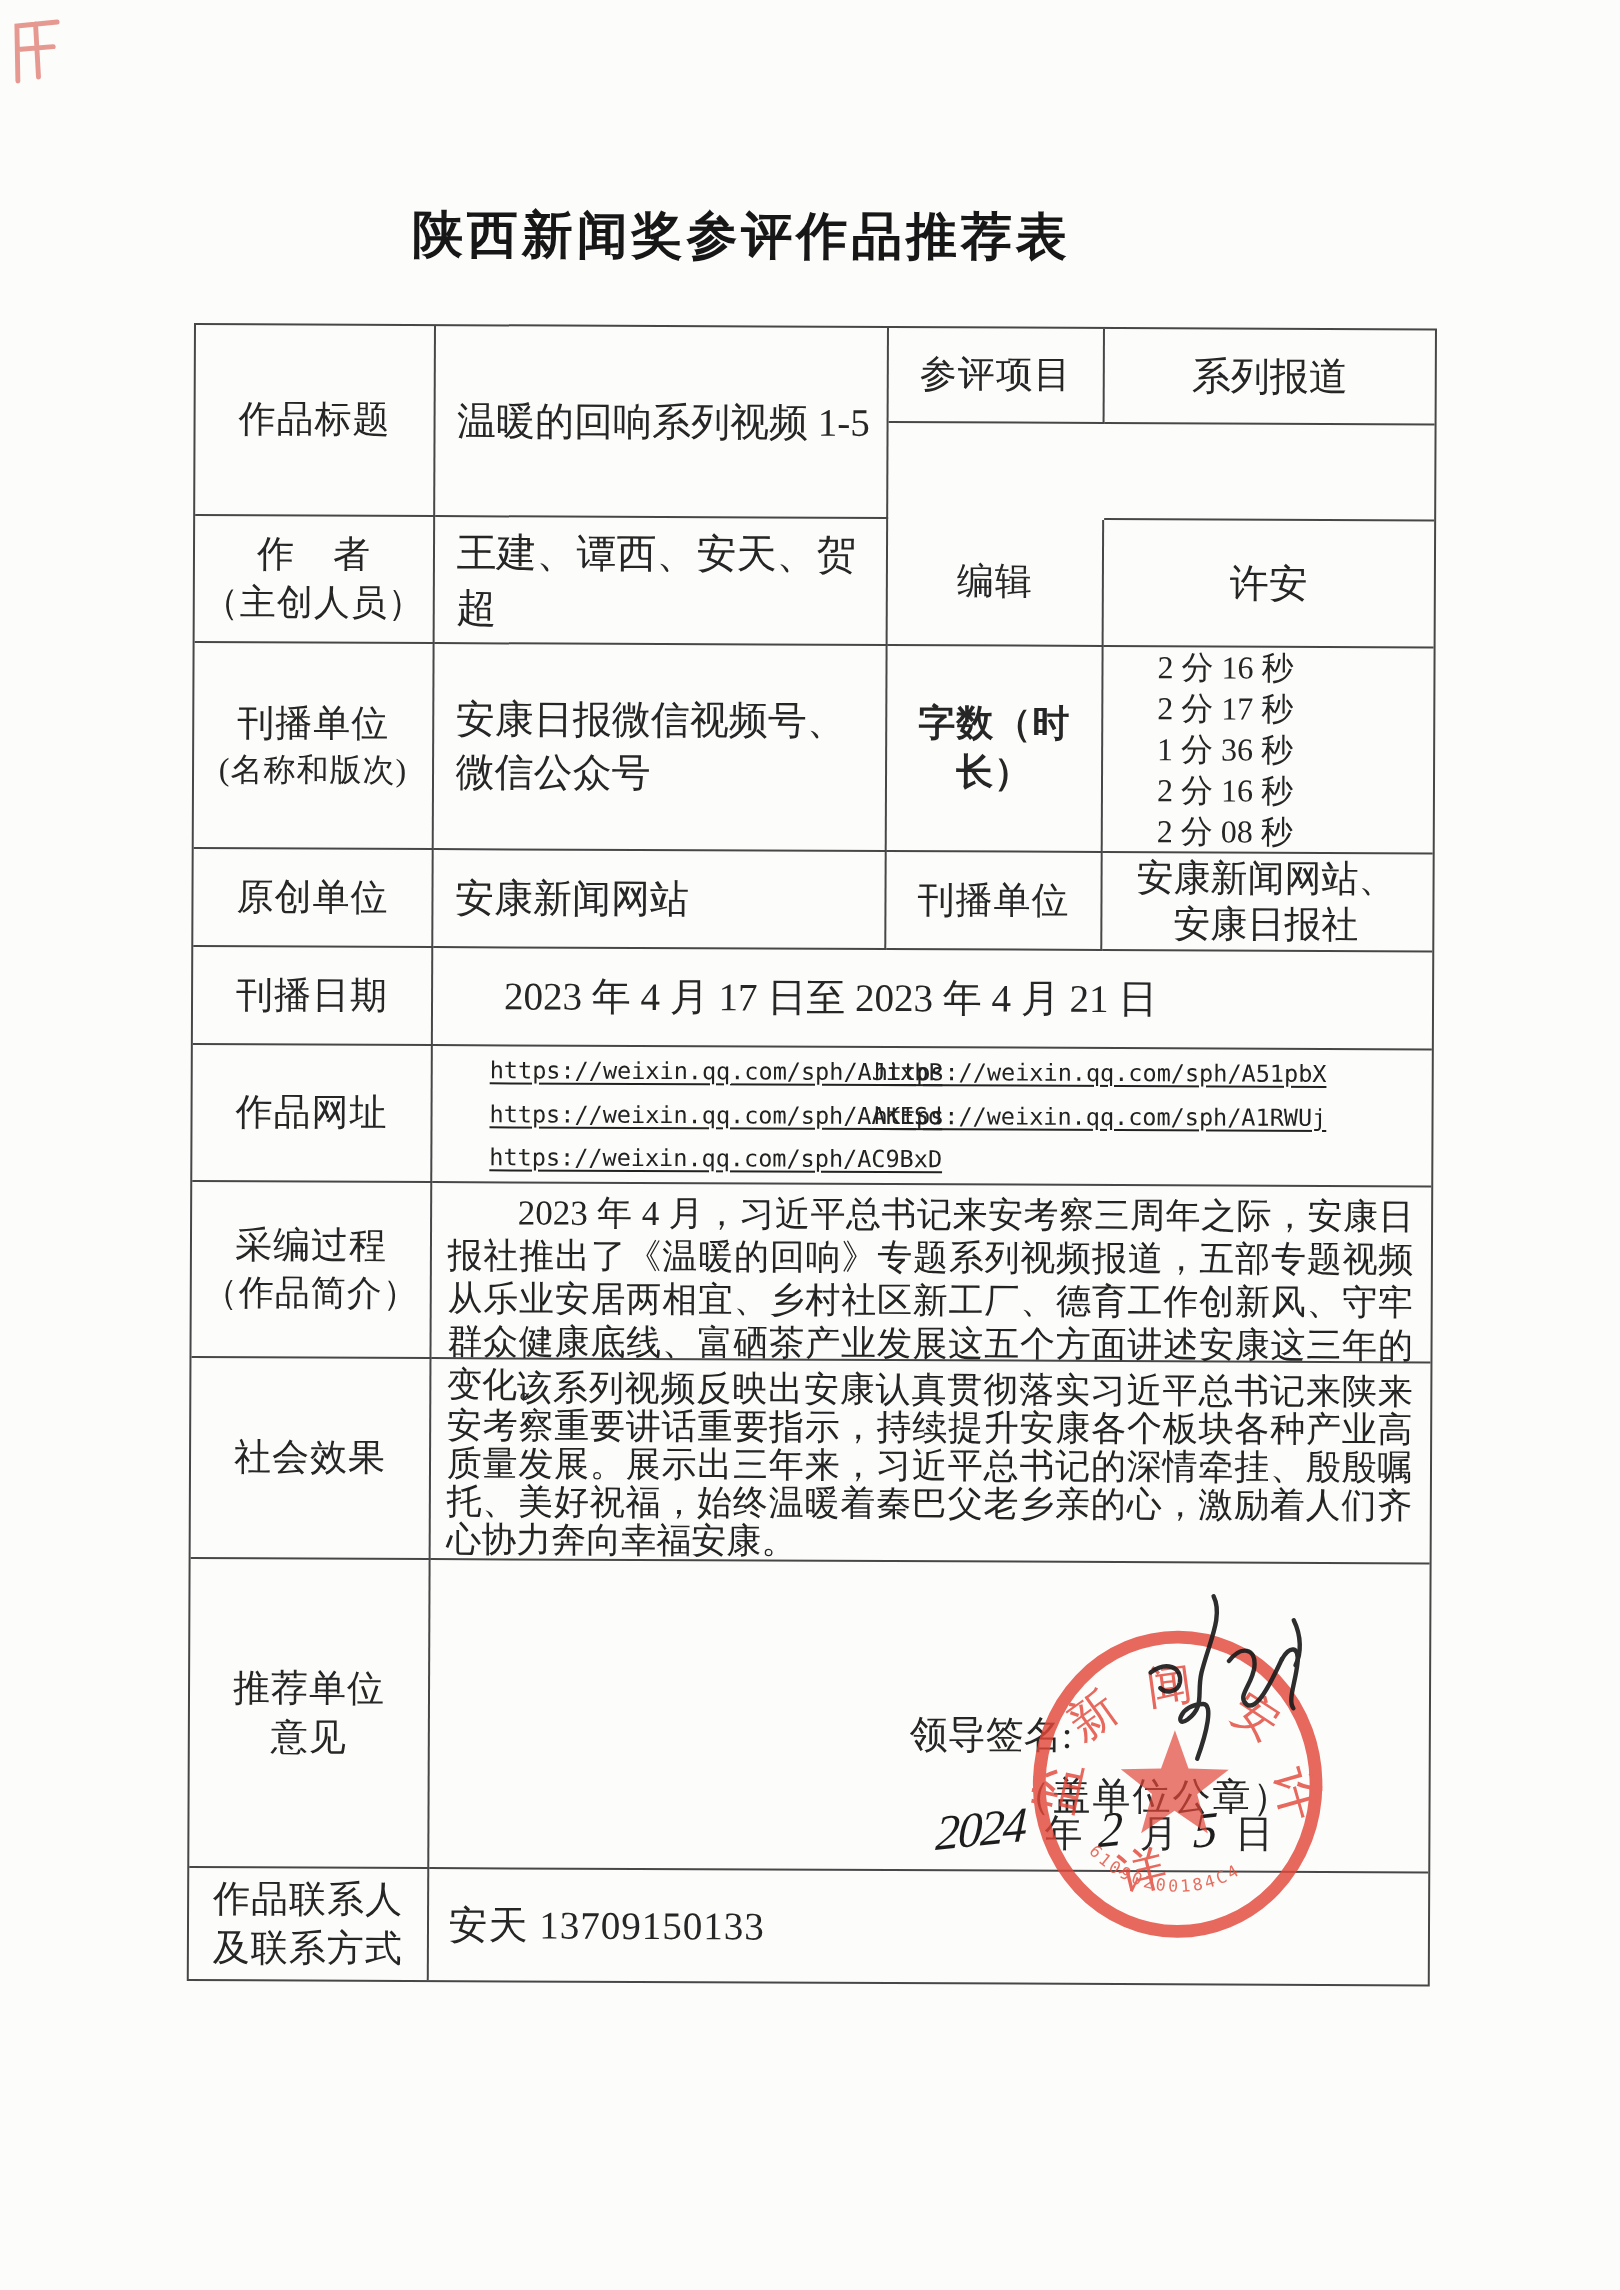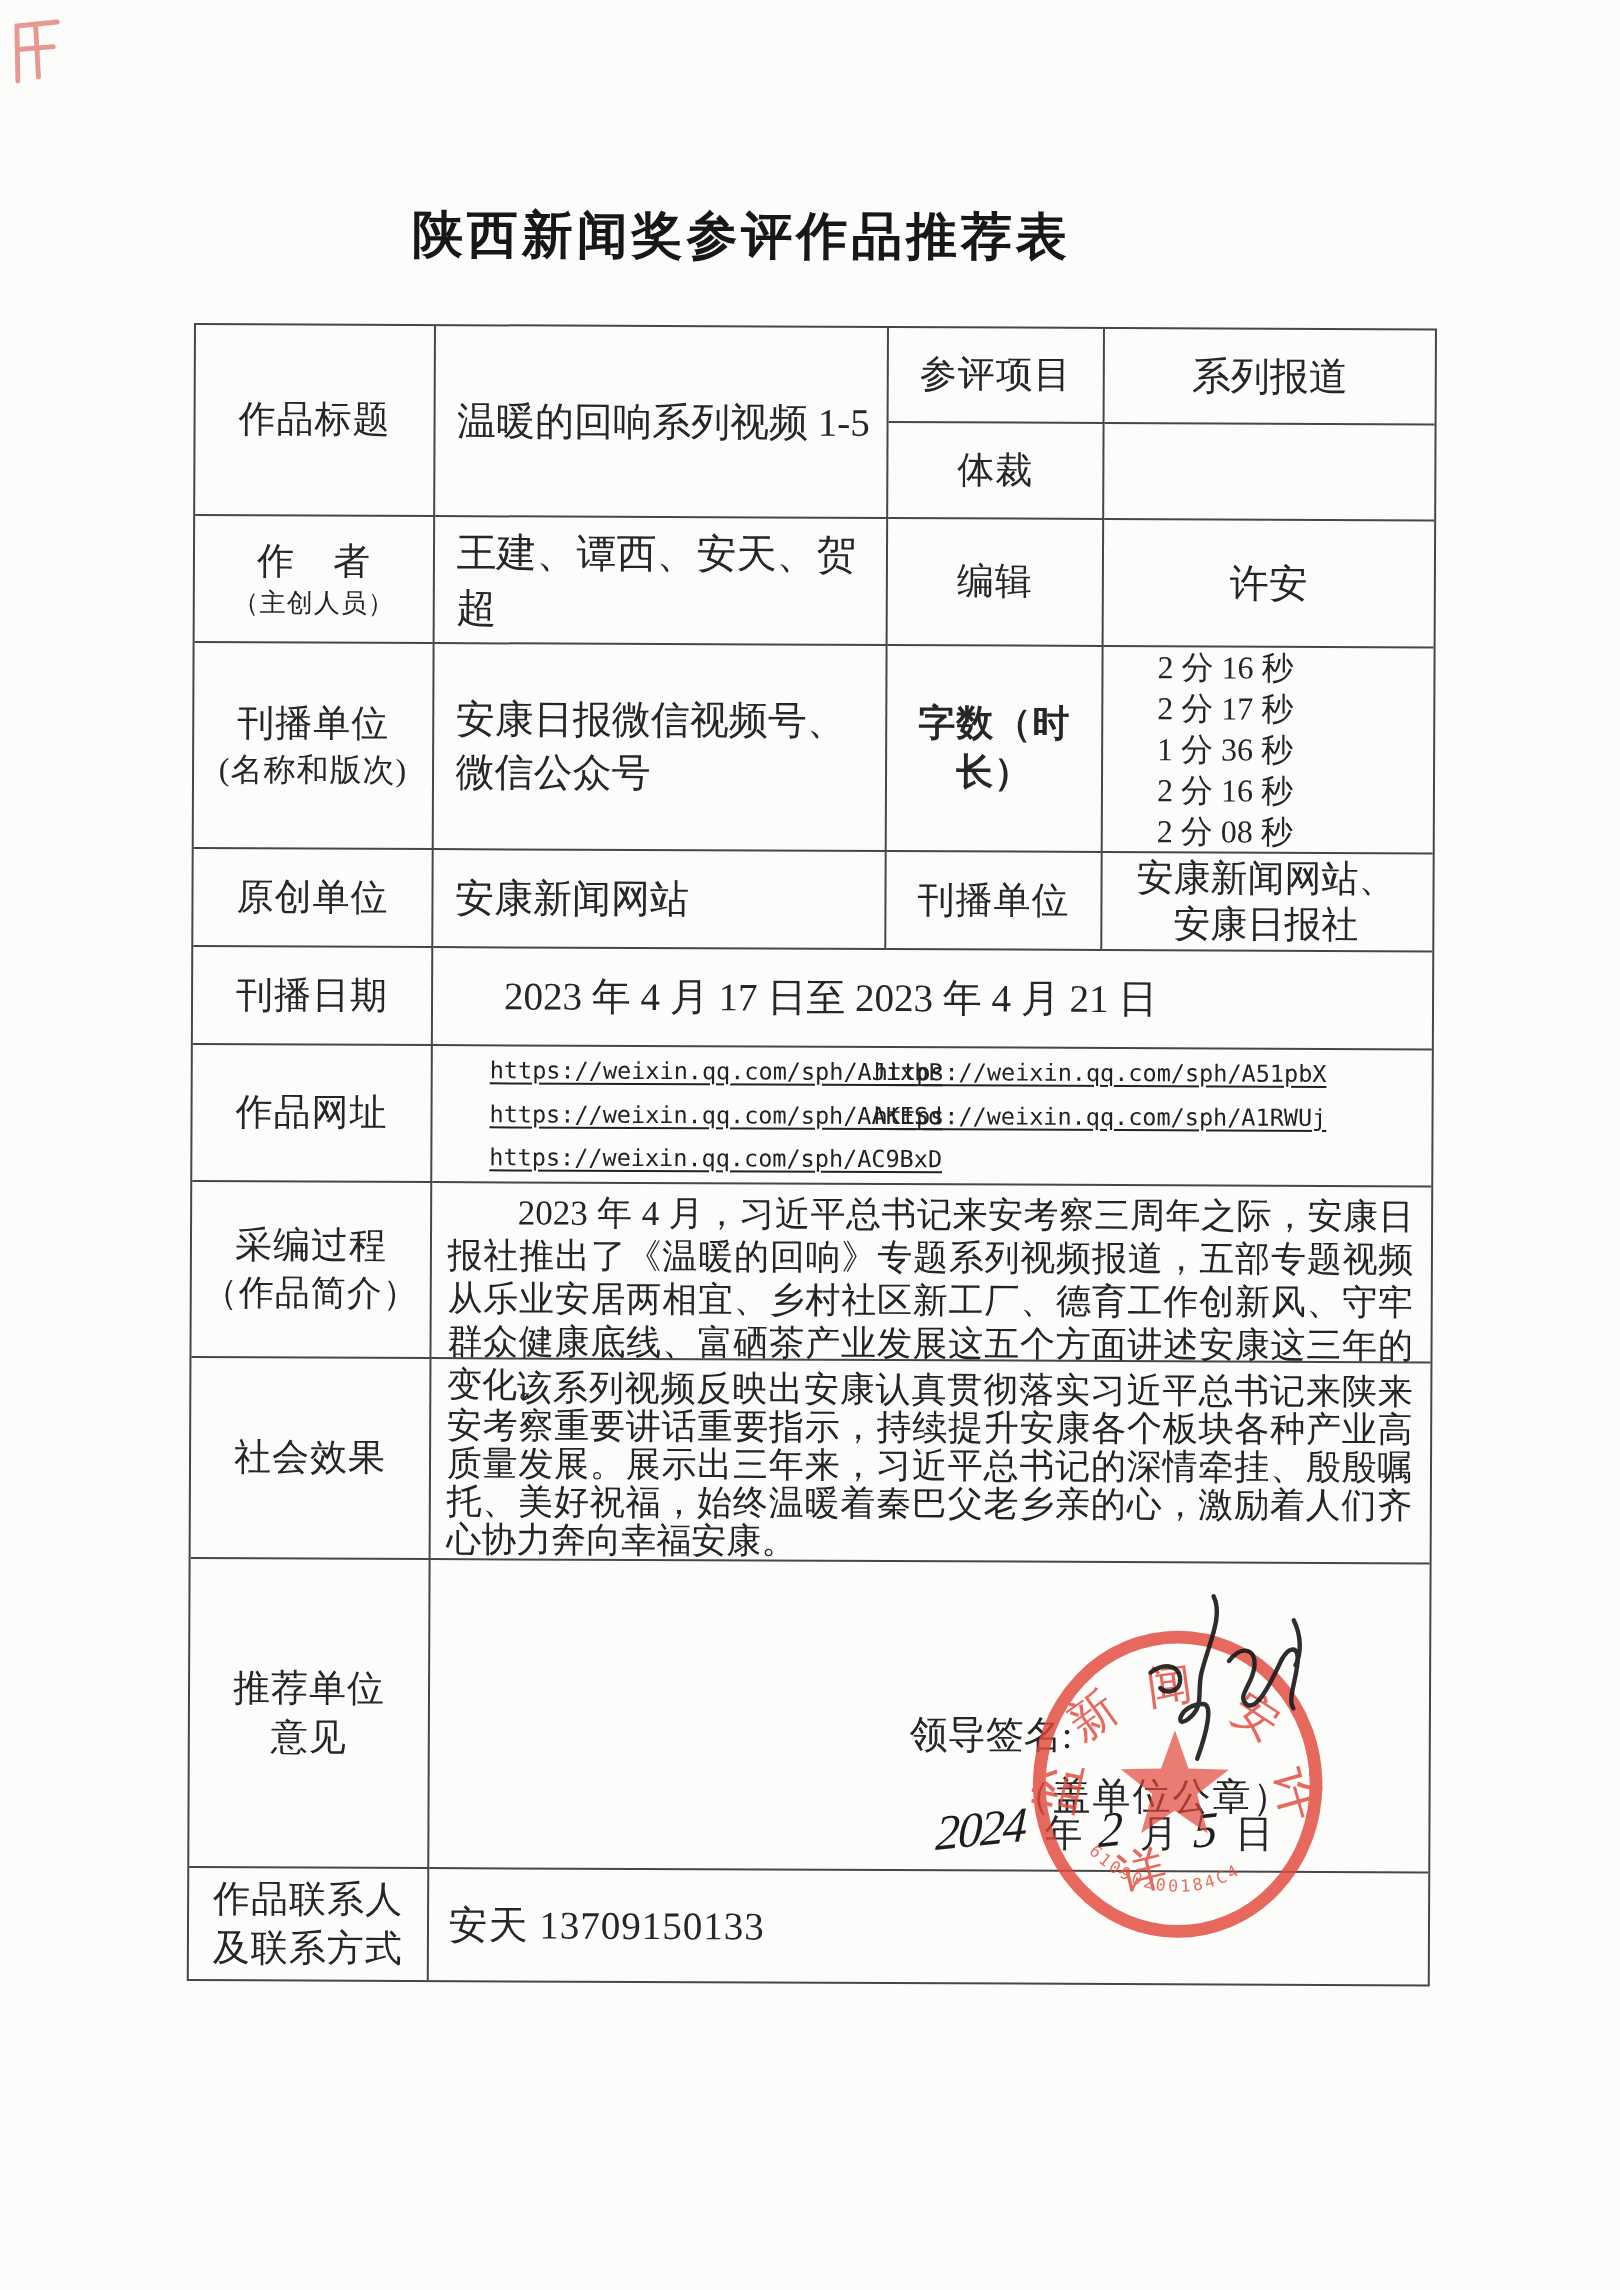--- a/index.html
+++ b/index.html
@@ -35,21 +35,21 @@
     border-right:2px solid var(--line);
     border-bottom:2px solid var(--line);
     overflow:visible;
   }
   .no-r{border-right:none;}
   .no-b{border-bottom:none;}
   .label{
     display:flex;flex-direction:column;align-items:center;justify-content:center;
     font-size:37px;line-height:1.32;text-align:center;letter-spacing:1px;
   }
-  .label .sub{font-size:26px;}
+  .label .sub{font-size:36px;}
   .value{display:flex;align-items:center;font-size:39px;padding-left:21.6px;}
   .center{justify-content:center;padding-left:0;text-align:center;}
   .pre{white-space:pre-line;line-height:1.25;font-size:37px;text-align:center;}
   
   .cA1{grid-area:1/1/3/2;} .cB1{grid-area:1/2/3/3;}
   .cC1a{grid-area:1/3/2/4;align-items:center;} .cD1a{grid-area:1/4/2/5;}
   .cC1b{grid-area:2/3/3/4;} .cD1b{grid-area:2/4/3/5;}
   .cA2{grid-area:3/1/4/2;} .cB2{grid-area:3/2/4/3;} .cC2{grid-area:3/3/4/4;} .cD2{grid-area:3/4/4/5;}
   .cA3{grid-area:4/1/5/2;} .cB3{grid-area:4/2/5/3;} .cC3{grid-area:4/3/5/4;font-weight:bold;} .cD3{grid-area:4/4/5/5;}
   .cA4{grid-area:5/1/6/2;} .cB4{grid-area:5/2/6/3;} .cC4{grid-area:5/3/6/4;} .cD4{grid-area:5/4/6/5;}
@@ -114,23 +114,20 @@
       <span>作品标题</span>
     </div>
     <div class="cell value cB1">
       <span>温暖的回响系列视频 1-5</span>
     </div>
     <div class="cell label cC1a">
       <span>参评项目</span>
     </div>
     <div class="cell value center cD1a no-r">
       <span>系列报道</span>
-    </div>
-    <div class="cell label cC1b">
-      <span>体裁</span>
     </div>
     <div class="cell value center cD1b no-r">
       <span></span>
     </div>
 
     <div class="cell label cA2">
       <span>作　者</span>
       <span class="sub">（主创人员）</span>
     </div>
     <div class="cell value cB2">

